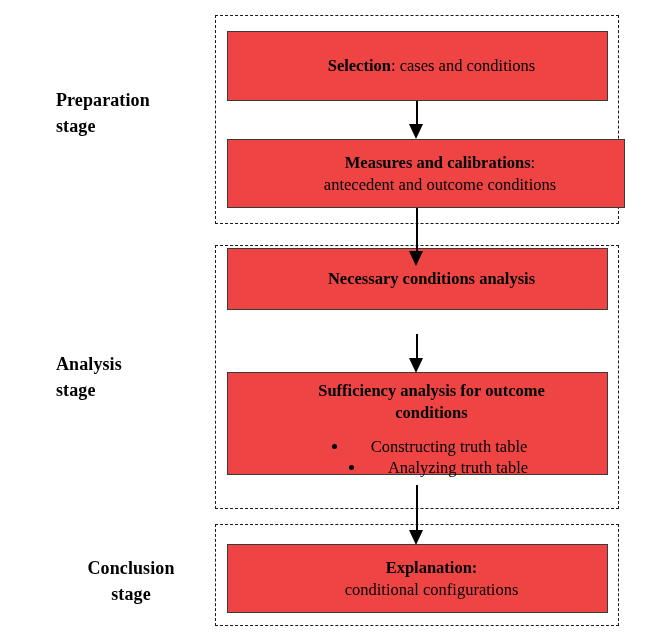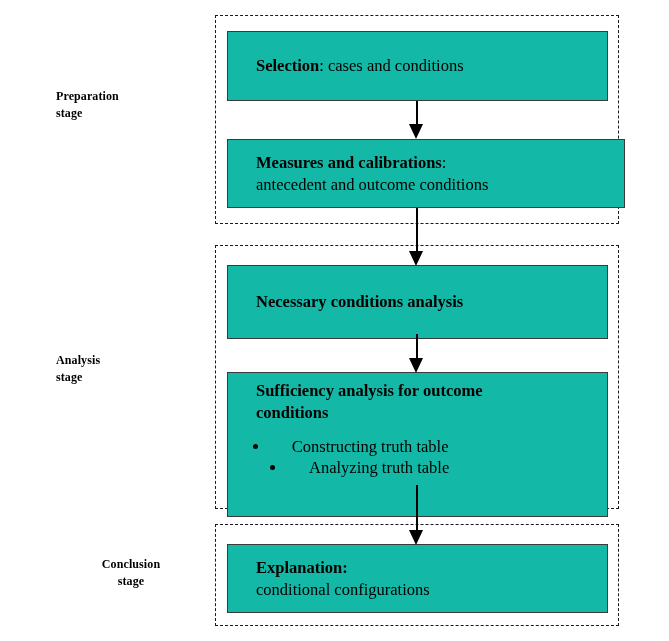--- a/index.html
+++ b/index.html
@@ -21,21 +21,21 @@
     position: absolute;
     left: 0; top: 0;
     width: 669px;
     height: 641px;
   }
 
   
   .stage-label {
     position: absolute;
     font-weight: bold;
-    font-size: 12px;
+    font-size: 18px;
     line-height: 1.42;
     letter-spacing: 0.1px;
     white-space: pre-line;
     text-align: left;
   }
 
   #stage-label-preparation { left: 56px; top: 88px;  width: 150px; }
   #stage-label-analysis    { left: 56px; top: 352px; width: 150px; }
   #stage-label-conclusion  { left: 56px; top: 556px; width: 150px; text-align: center; }
 
@@ -48,35 +48,35 @@
   }
   #stage-container-preparation { left: 215px; top: 15px;  width: 404px; height: 209px; }
   #stage-container-analysis    { left: 215px; top: 245px; width: 404px; height: 264px; }
   #stage-container-conclusion  { left: 215px; top: 524px; width: 404px; height: 102px; }
 
   
   .process-box {
     position: absolute;
     border: 1.7px solid #3a3a3a;
     box-sizing: border-box;
-    background: #14b8a6;
+    background: #ef4444;
     display: flex;
     flex-direction: column;
-    align-items: flex-start;
+    align-items: center;
     justify-content: center;
     text-align: center;
     font-size: 16.5px;
     line-height: 1.32;
     padding-left: 28px;
   }
 
   #box-selection         { left: 227px; top: 31px;  width: 381px; height: 70px; }
   #box-measures          { left: 227px; top: 139px; width: 398px; height: 69px; }
-  #box-necessary         { left: 227px; top: 265px; width: 381px; height: 74px; }
-  #box-sufficiency       { left: 227px; top: 372px; width: 381px; height: 145px;
+  #box-necessary         { left: 227px; top: 248px; width: 381px; height: 62px; }
+  #box-sufficiency       { left: 227px; top: 372px; width: 381px; height: 103px;
                            justify-content: flex-start; padding-top: 7px; }
   #box-explanation       { left: 227px; top: 544px; width: 381px; height: 69px; }
 
   .box-line { display: block; white-space: nowrap; }
   .b { font-weight: bold; }
 
   
   .bullet-list {
     margin: 3px 0 0 0;
     padding: 0;

